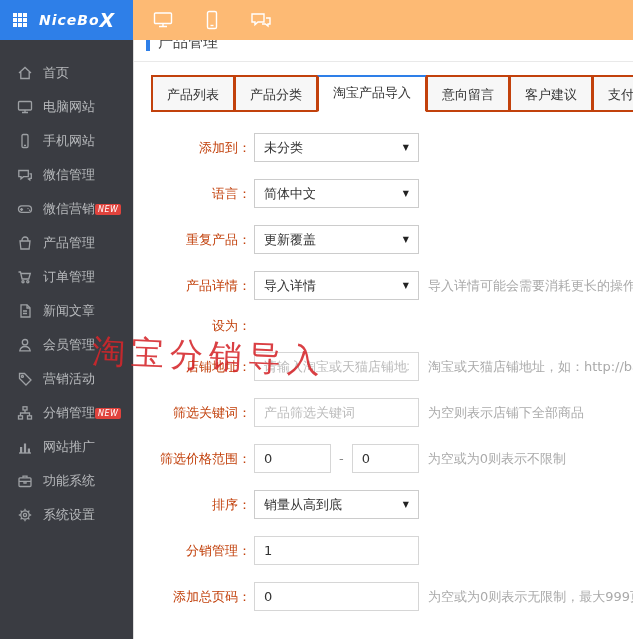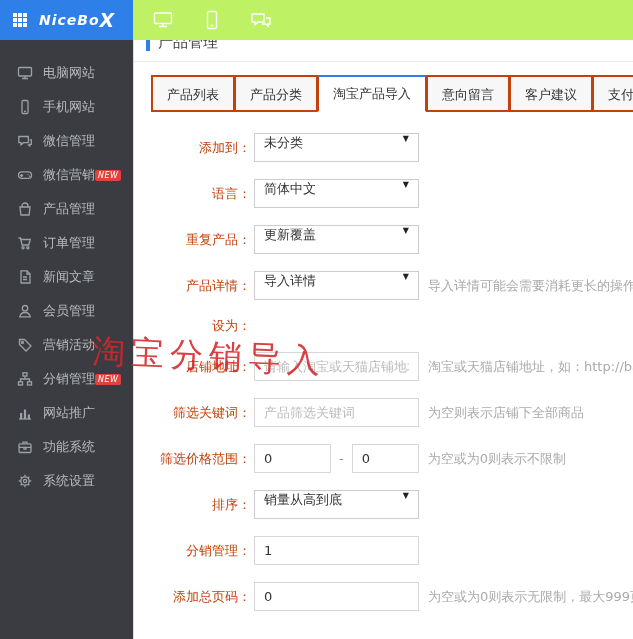--- a/index.html
+++ b/index.html
@@ -1,21 +1,21 @@
 <!DOCTYPE html>
 <html><head>
 <meta charset="utf-8">
 <style>
   * { margin:0; padding:0; box-sizing:border-box; }
   html,body { width:633px; height:639px; }
   body { font-family:"DejaVu Sans","Liberation Sans",sans-serif; background:#fff; overflow:hidden; }
   #app { position:relative; width:633px; height:639px; overflow:hidden; background:#fff; }
 
   
-  .topbar { position:absolute; top:0; left:0; width:633px; height:40px; background:#bef264; display:flex; z-index:10; }
+  .topbar { position:absolute; top:0; left:0; width:633px; height:40px; background:#fdba74; display:flex; z-index:10; }
   .logo { width:133px; height:40px; background:#2e7fe8; display:flex; align-items:center; padding-left:13px; flex:none; }
   .logo-grid { width:14px; height:14px; display:grid; grid-template-columns:repeat(3,4px); grid-template-rows:repeat(3,4px); gap:1px; margin-right:12px; }
   .logo-grid i { background:#fff; }
   .logo-text { color:#fff; font-size:14px; font-weight:bold; letter-spacing:1px; font-style:italic; }
   .logo-x { color:#fff; font-size:19px; font-weight:bold; font-style:italic; }
   .topbar-icons { display:flex; align-items:center; gap:15px; padding-left:13px; }
   .topbar-icons .tbi { width:34px; height:40px; display:flex; align-items:center; justify-content:center; cursor:pointer; }
   .tbi svg { stroke:#fff; fill:none; stroke-width:1.4; }
 
   
@@ -27,28 +27,28 @@
   .badge-new { background:#e0433d; color:#fff; font-size:8px; padding:1px 3px; border-radius:2px; font-style:italic; letter-spacing:0.5px; }
 
   
   .content { position:absolute; top:40px; left:133px; width:500px; height:599px; background:#fff; border-left:1px solid #ddd; overflow:hidden; z-index:1; }
   .title-row { margin-top:-7px; padding:0 0 9px 12px; border-bottom:1px solid #e9e9e9; display:flex; align-items:center; }
   .title-bar { width:4px; height:16px; background:#2e7fe8; margin-right:8px; flex:none; }
   .page-title { font-size:15px; color:#404040; }
 
   .tabs { display:flex; margin:13px 0 0 17px; border-bottom:1px solid #ddd; align-items:flex-end; }
   .tab { height:37px; line-height:35px; padding:0 14px; font-size:13px; color:#333; background:#f7f7f7; border:2px solid #c2410c; margin-right:-1px; margin-bottom:-1px; cursor:pointer; white-space:nowrap; }
-  .tab.active { background:#fff; border-top:2px solid #2e7fe8; border-bottom:1px solid #fff; line-height:33px; }
+  .tab.active { background:#fff; border-top:2px solid #2e7fe8; border-bottom:1px solid #fff; line-height:33px;font-family:Liberation Mono, monospace; }
 
   
   .form { margin:21px 0 0 13px; }
   .frow { display:flex; align-items:center; margin-bottom:17px; }
   .flabel { width:104px; text-align:right; font-size:13px; color:#c2410c; flex:none; white-space:nowrap; }
   .ffield { margin-left:3px; display:flex; align-items:center; }
-  .sel { width:165px; height:29px; border:1px solid #ccc; background:#fff; display:flex; align-items:flex-start; justify-content:space-between; padding:0 9px; cursor:pointer; }
+  .sel { width:165px; height:29px; border:1px solid #ccc; background:#fff; display:flex; align-items:center; justify-content:space-between; padding:0 9px; cursor:pointer; }
   .sel-val { font-size:13px; color:#333; }
   .sel-arrow { font-size:8px; color:#222; }
   .inp { width:165px; height:29px; border:1px solid #d6d6d6; padding:0 9px; font-size:13px; color:#333; font-family:inherit; outline:none; }
   .inp::placeholder { color:#bbb; }
   .inp.small1 { width:77px; }
   .inp.small2 { width:67px; }
   .dash { color:#888; margin:0 8px; font-size:13px; }
   .note { font-size:13px; color:#aaa; margin-left:9px; white-space:nowrap; }
   .btn { width:62px; height:30px; font-size:13px; display:flex; align-items:center; justify-content:center; cursor:pointer; }
   .btn.on { background:#2e7fe8; color:#fff; }
@@ -95,20 +95,28 @@
         <svg width="22" height="18" viewBox="0 0 22 18">
             <path d="M2 3h12v8H8l-3 2.6V11H2z"></path>
             <path d="M16 7h4v6h-2v2l-2.6-2H12"></path>
           </svg>
       </span>
     </div>
   </div>
 
   <div class="sidebar">
 
+    <div class="side-item">
+      <span class="side-icon">
+          <svg width="16" height="16" viewBox="0 0 16 16">
+            <path d="M2 8 8 2.5 14 8 M3.8 7v6.5h8.4V7"></path>
+          </svg>
+        </span>
+      <span class="side-label">首页</span>
+    </div>
 
     <div class="side-item">
       <span class="side-icon">
           <svg width="16" height="16" viewBox="0 0 16 16">
             <rect x="1.5" y="2.5" width="13" height="8.5" rx="1"></rect>
             <path d="M8 11v2.5 M5 13.5h6"></path>
           </svg>
         </span>
       <span class="side-label">电脑网站</span>
     </div>

